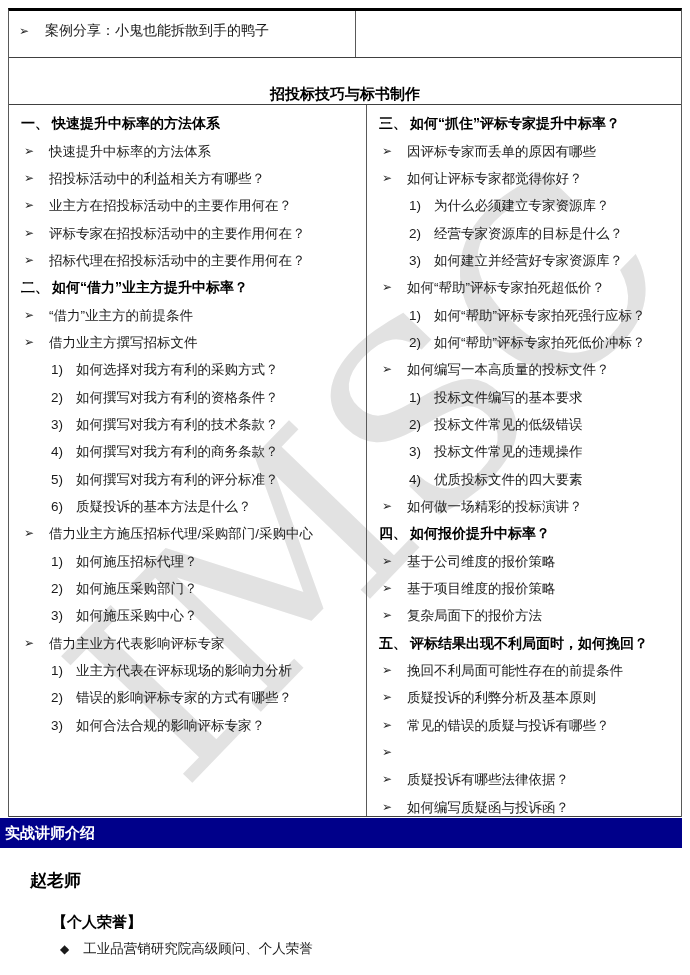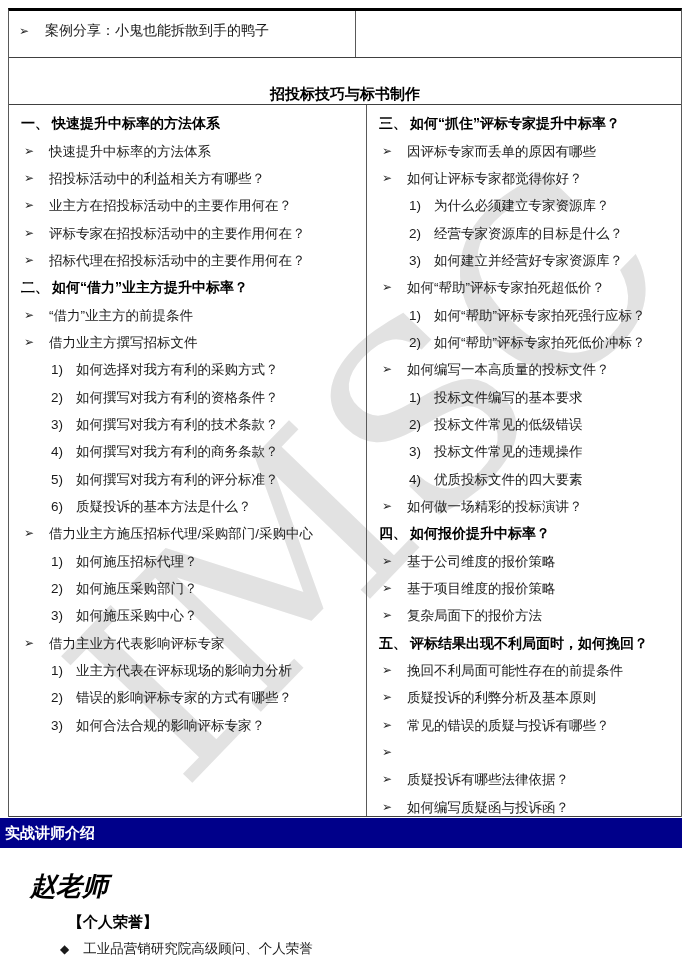--- a/index.html
+++ b/index.html
@@ -71,24 +71,24 @@
     position:absolute;left:0;top:818px;width:682px;height:30px;
     background:#00008a;
     display:flex;align-items:center;
     padding-left:5px;box-sizing:border-box;
     color:#fff;font-size:15px;font-weight:bold;
     z-index:1;
   }
   
   .iname{
     position:absolute;left:30px;top:869px;
-    font-size:26px;font-weight:bold;color:#000;z-index:1;font-style:italic;
+    font-size:17px;font-weight:bold;color:#000;z-index:1;
   }
   .htitle{
-    position:absolute;left:68px;top:913px;
+    position:absolute;left:52px;top:913px;
     font-size:15px;font-weight:bold;color:#000;z-index:1;
   }
   .hitem{
     position:absolute;left:60px;top:940px;
     font-size:13.5px;color:#1a1a1a;z-index:1;
     display:flex;align-items:center;
   }
   .hitem .dia{margin-right:14px;font-size:12px;}
 </style>
 </head>

